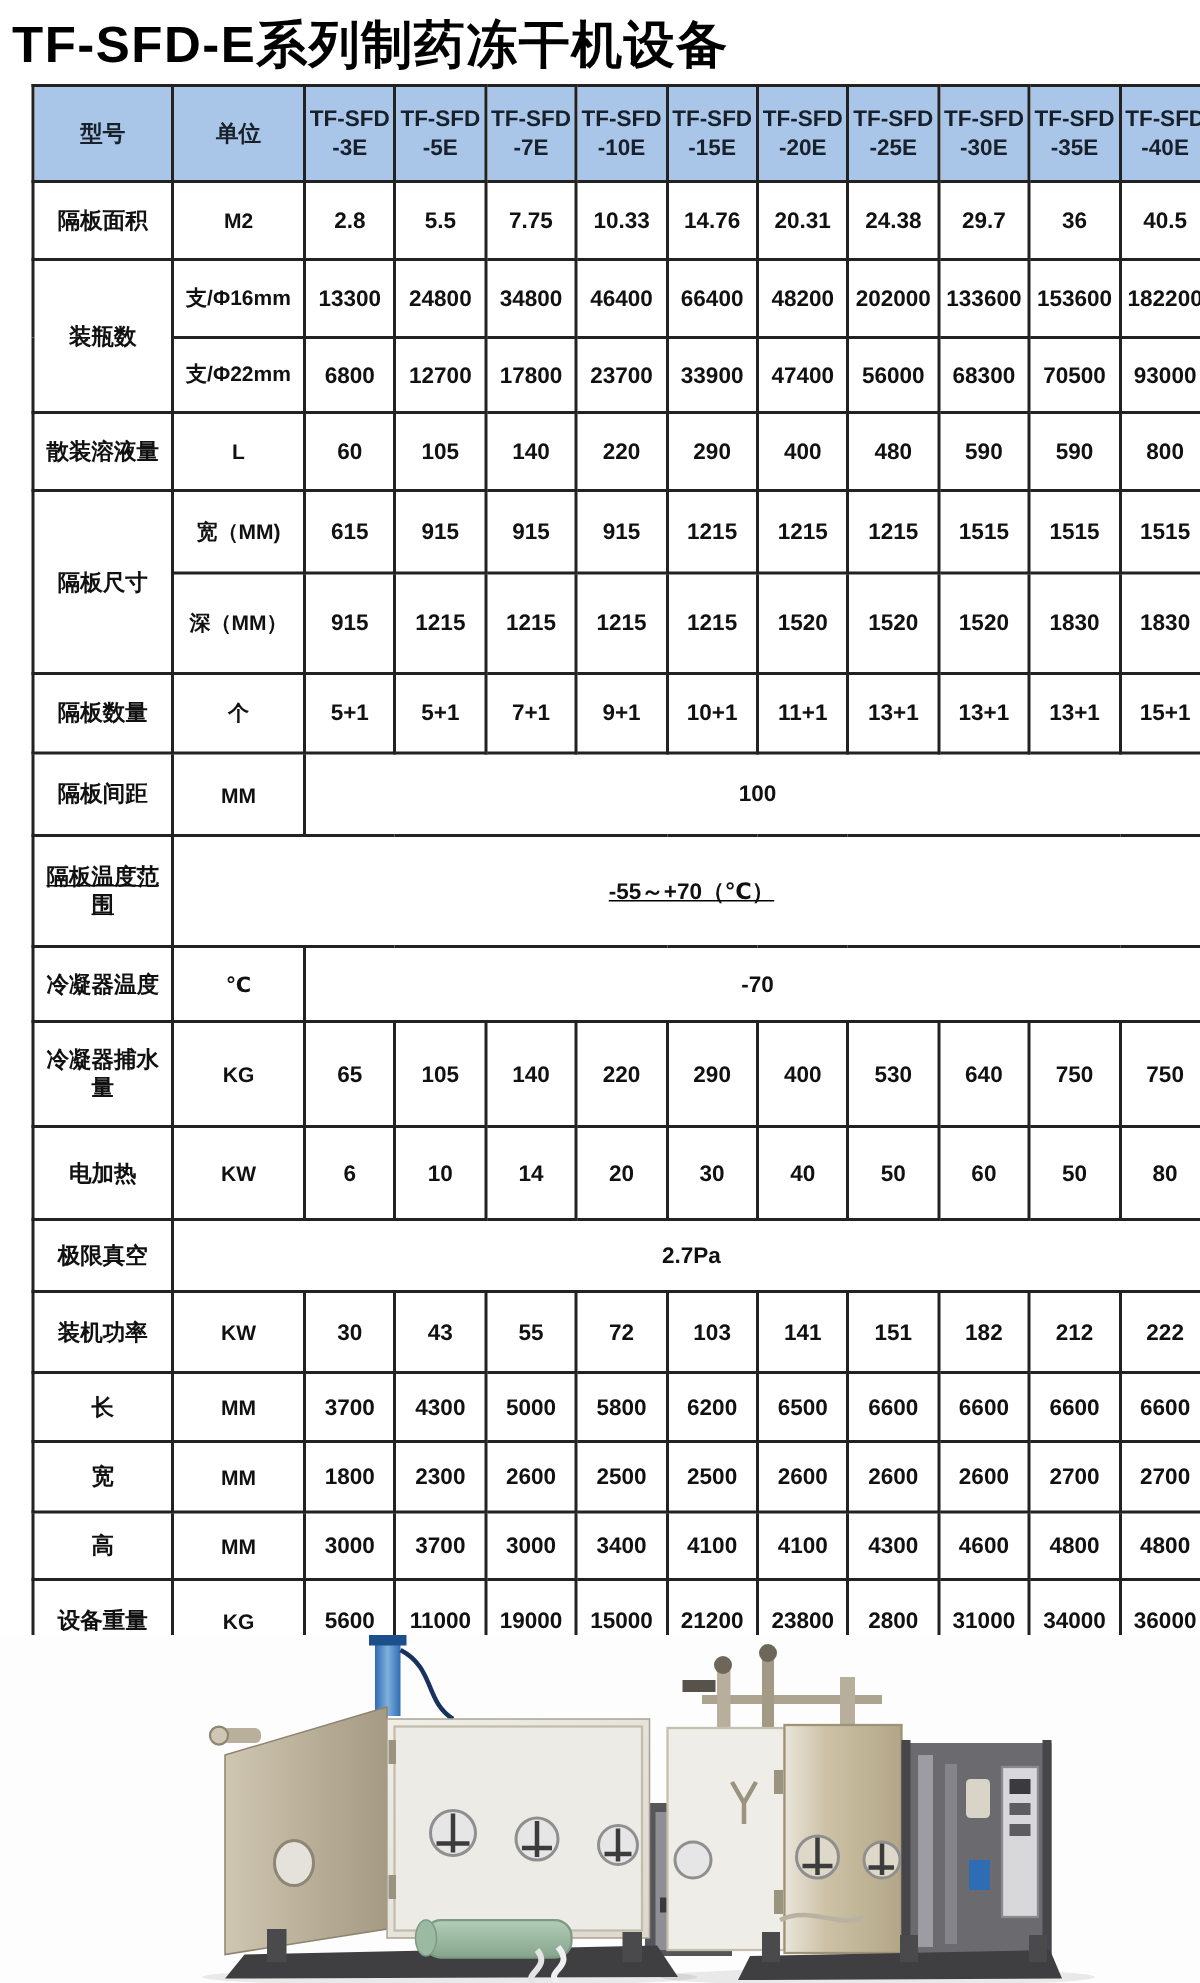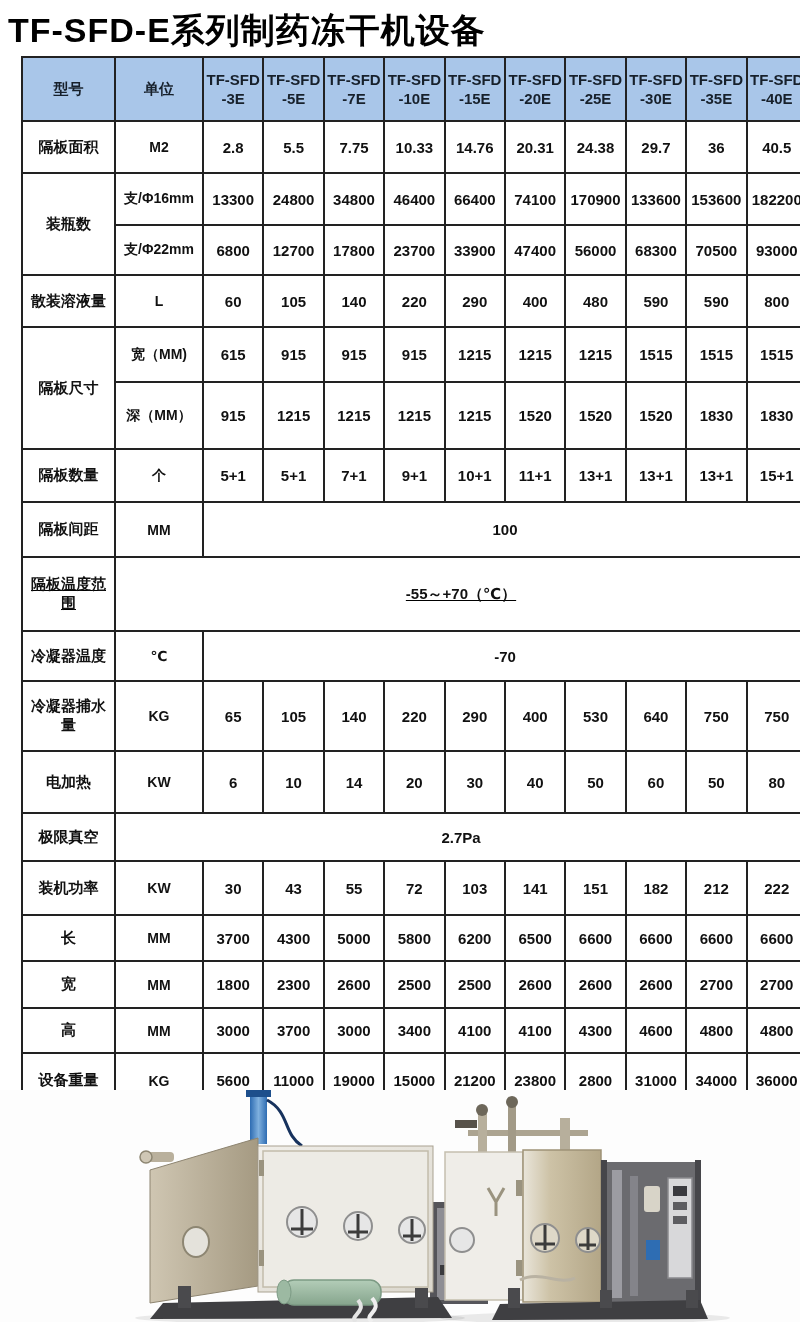--- a/index.html
+++ b/index.html
@@ -134,22 +134,22 @@
           <td class="value-cell">40.5</td>
         </tr>
         <tr style="height: 52px;">
           <td class="label-cell" rowspan="2">装瓶数</td>
           <td class="unit-cell">支/Φ16mm</td>
           <td class="value-cell">13300</td>
           <td class="value-cell">24800</td>
           <td class="value-cell">34800</td>
           <td class="value-cell">46400</td>
           <td class="value-cell">66400</td>
-          <td class="value-cell">74100</td>
-          <td class="value-cell">170900</td>
+          <td class="value-cell">48200</td>
+          <td class="value-cell">202000</td>
           <td class="value-cell">133600</td>
           <td class="value-cell">153600</td>
           <td class="value-cell">182200</td>
         </tr>
         <tr style="height: 50px;">
           <td class="unit-cell">支/Φ22mm</td>
           <td class="value-cell">6800</td>
           <td class="value-cell">12700</td>
           <td class="value-cell">17800</td>
           <td class="value-cell">23700</td>

